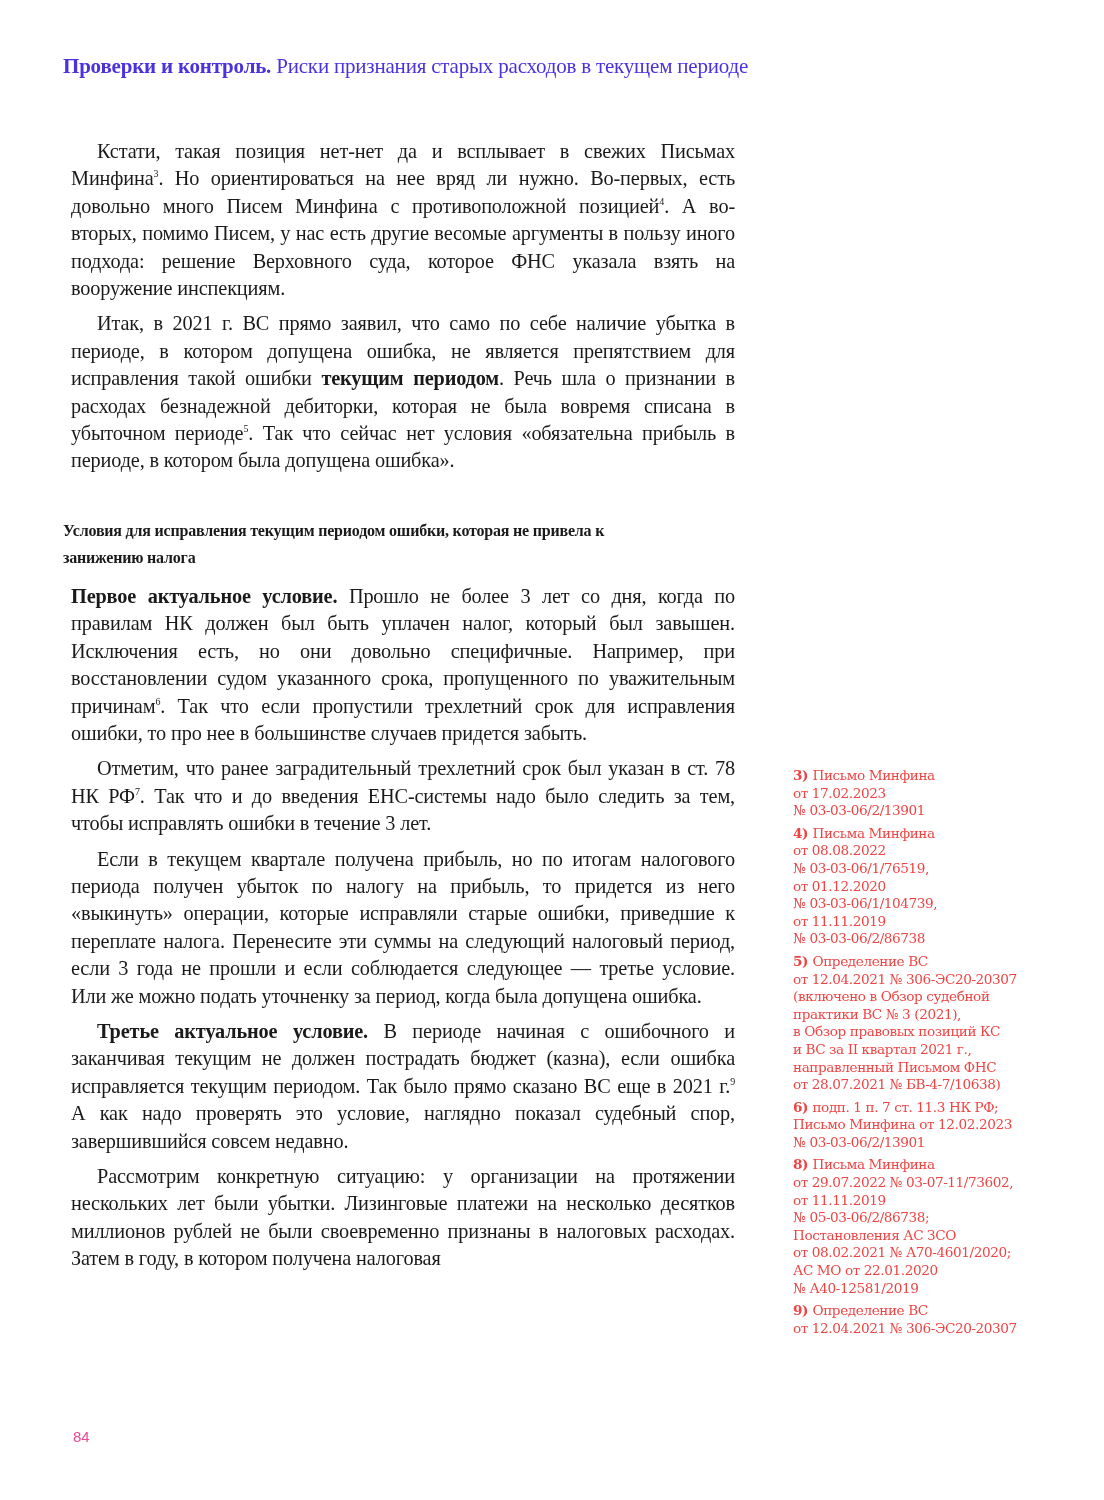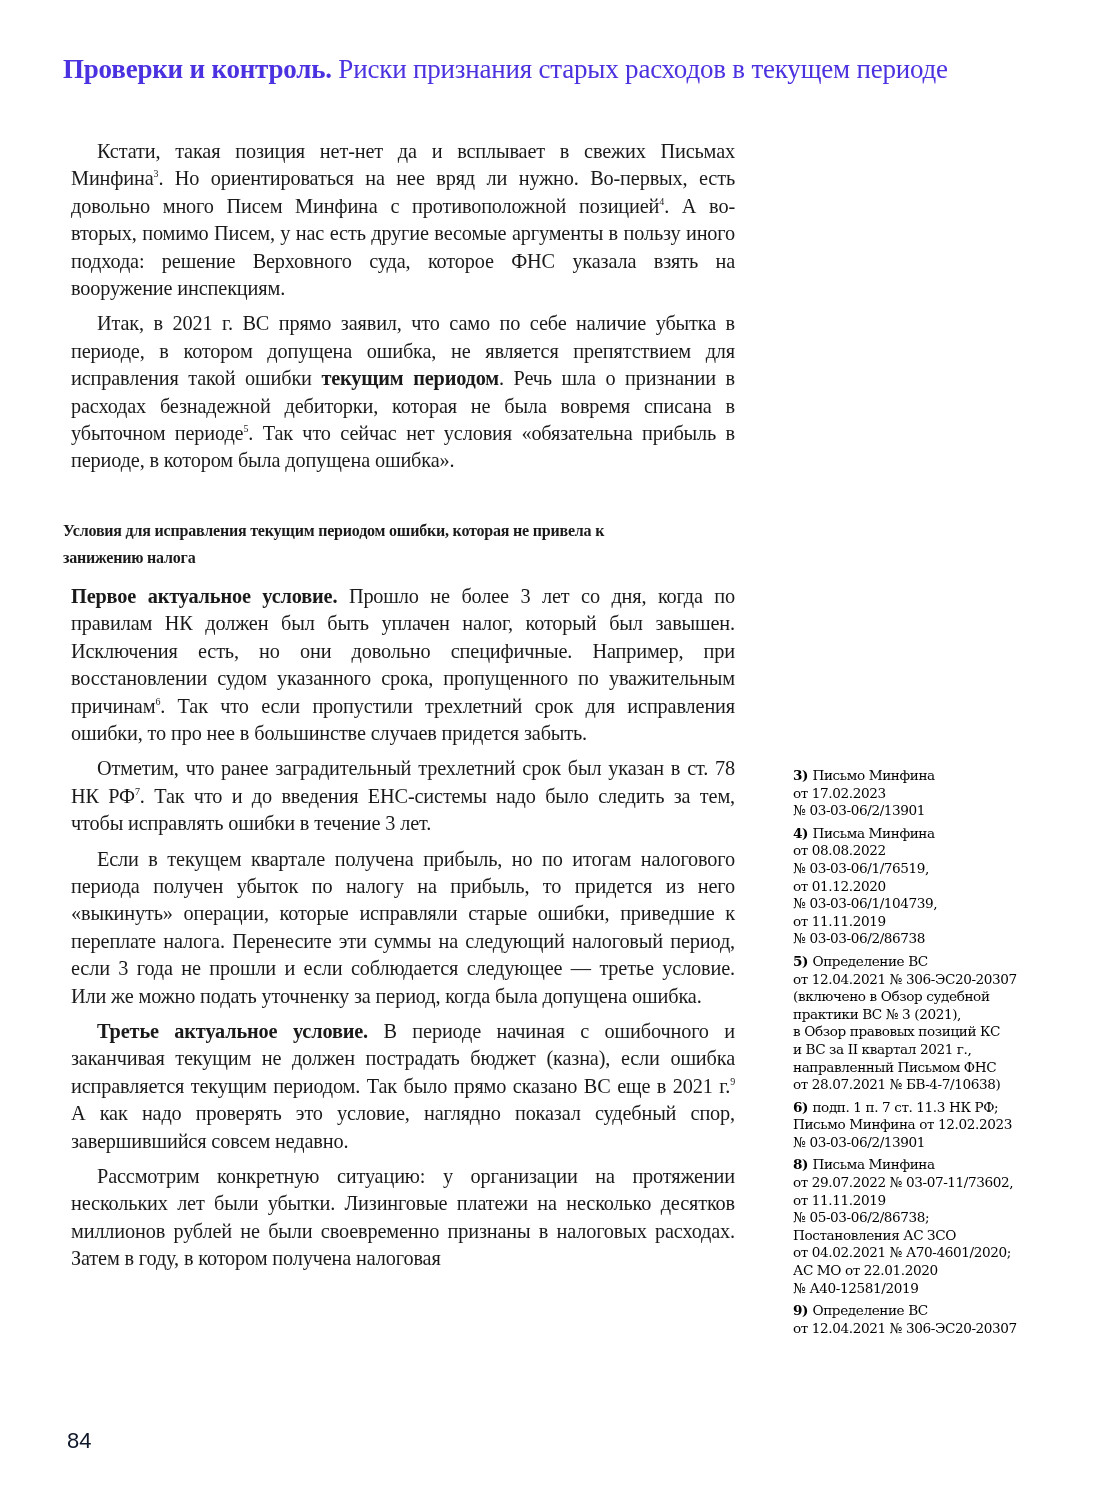--- a/index.html
+++ b/index.html
@@ -1,30 +1,30 @@
 <!DOCTYPE html>
 <html><head>
   <meta charset="utf-8">
   <style>
     html, body { margin: 0; padding: 0; background: #ffffff; }
     body { width: 1104px; height: 1500px; position: relative; overflow: hidden;
       font-family: "Liberation Serif", "DejaVu Serif", serif; color: #1a1a1a; }
-    .running-head { position: absolute; left: 63px; top: 54px; font-size: 27px; color: #4a32e0; white-space: nowrap; letter-spacing: -0.2px; }
+    .running-head { position: absolute; left: 63px; top: 54px; font-size: 21px; color: #4a32e0; white-space: nowrap; letter-spacing: -0.2px; }
     .running-head b { font-weight: bold; }
     .main { position: absolute; left: 63px; top: 130px; width: 680px; font-size: 20.3px; line-height: 27.4px; text-align: justify; letter-spacing: -0.15px; }
     .main p { margin: 8px; text-indent: 26px; }
     .main p.noindent { text-indent: 0; }
     .main b { font-weight: bold; }
     .main sup { font-size: 10px; line-height: 0; vertical-align: 8px; }
     .section-title { font-weight: bold; font-size: 16px; line-height: 27px; margin: 42px 0 12px 0; text-align: left; letter-spacing: -0.2px; text-indent: 0 !important; width: 620px; }
-    .notes { position: absolute; left: 793px; top: 767px; width: 260px; font-size: 13.6px; line-height: 17.6px; color: #000000; font-family: "DejaVu Serif", "Liberation Serif", serif; letter-spacing: -0.4px; }
+    .notes { position: absolute; left: 793px; top: 767px; width: 260px; font-size: 13.6px; line-height: 17.6px; color: #ef4444; font-family: "DejaVu Serif", "Liberation Serif", serif; letter-spacing: -0.4px; }
     .note { margin: 0 0 5px 0; }
     .note b { font-weight: bold; }
     .note span.line { display: block; }
-    .page-number { position: absolute; left: 67px; top: 1428px; font-size: 22px; font-family: "Liberation Sans", sans-serif; color: #0f172a; }
+    .page-number { position: absolute; left: 73px; top: 1428px; font-size: 15px; font-family: "Liberation Sans", sans-serif; color: #ec4899; }
   </style>
 </head>
 <body>
 
 <div class="running-head">
   <b>Проверки и контроль.</b>
   <span>Риски признания старых расходов в текущем периоде</span>
 </div>
 
 <div class="main">
@@ -75,21 +75,21 @@
       <span class="line"><b>6) </b>подп. 1 п. 7 ст. 11.3 НК РФ;</span>
       <span class="line">Письмо Минфина от 12.02.2023</span>
       <span class="line">№ 03-03-06/2/13901</span>
     </div>
     <div class="note">
       <span class="line"><b>8) </b>Письма Минфина</span>
       <span class="line">от 29.07.2022 № 03-07-11/73602,</span>
       <span class="line">от 11.11.2019</span>
       <span class="line">№ 05-03-06/2/86738;</span>
       <span class="line">Постановления АС ЗСО</span>
-      <span class="line">от 04.02.2021 № А70-4601/2020;</span>
+      <span class="line">от 08.02.2021 № А70-4601/2020;</span>
       <span class="line">АС МО от 22.01.2020</span>
       <span class="line">№ А40-12581/2019</span>
     </div>
     <div class="note">
       <span class="line"><b>9) </b>Определение ВС</span>
       <span class="line">от 12.04.2021 № 306-ЭС20-20307</span>
     </div>
   </div>
 
 <div class="page-number">84</div>

